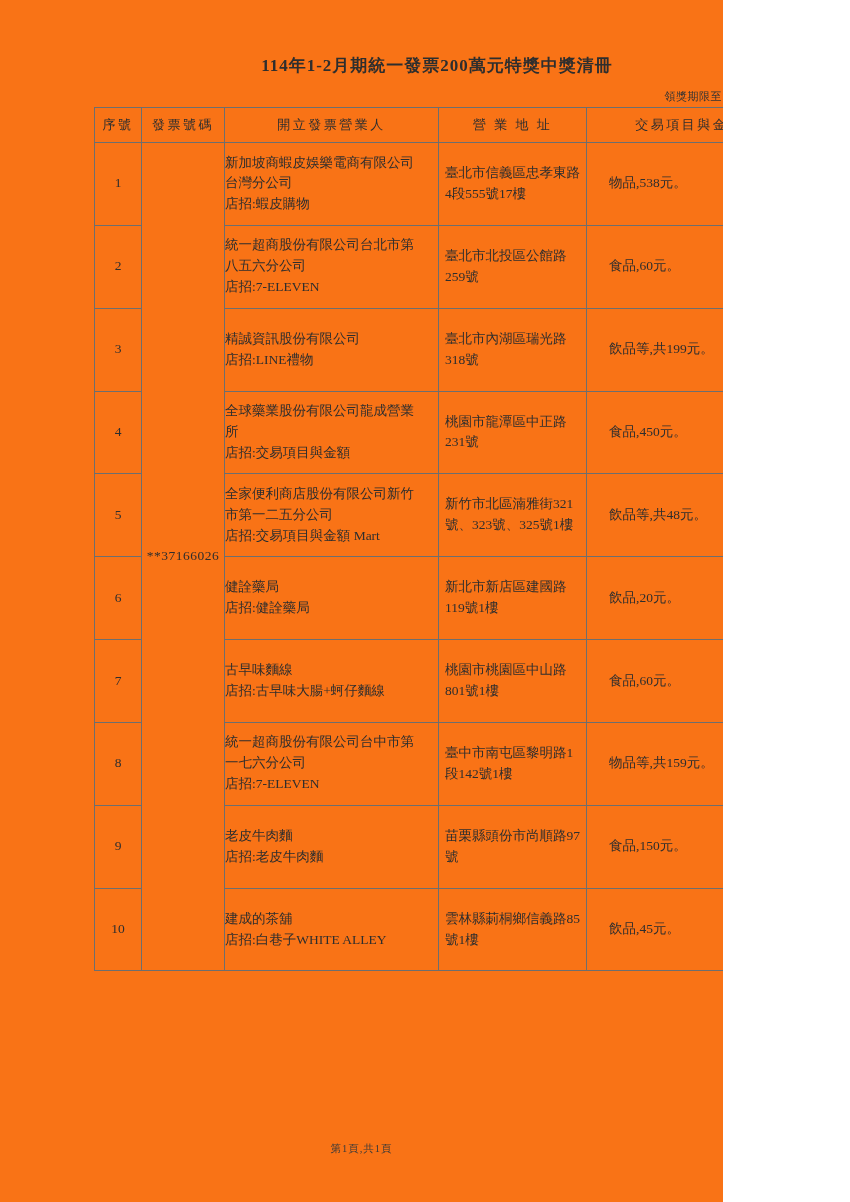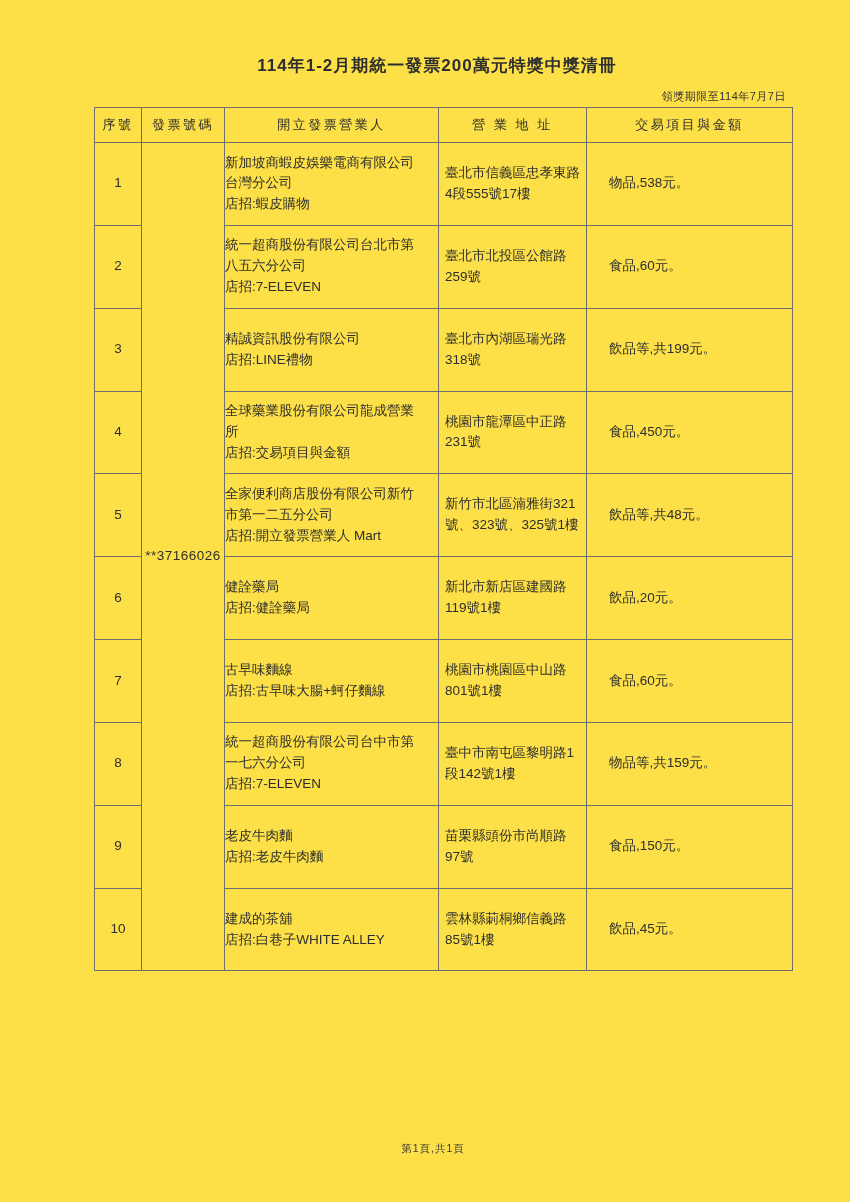--- a/index.html
+++ b/index.html
@@ -1,21 +1,21 @@
 <!DOCTYPE html>
 <html><head>
 <meta charset="utf-8">
 <style>
   html, body { margin: 0; padding: 0; }
   .page {
     position: relative;
-    width: 850px;
+    width: 723px;
     height: 1202px;
-    background: #fde047;
-    font-family: Liberation Sans, sans-serif;
+    background: #f97316;
+    font-family: Liberation Serif, serif;
     color: #2e2e2e;
     overflow: hidden;
   }
   .content { padding-top: 54px; margin-left: 88px; width: 698px; }
   .title {
     font-size: 17px;
     font-weight: bold;
     text-align: center;
     letter-spacing: 1px;
     margin: 0 0 12px 0;
@@ -51,21 +51,21 @@
     line-height: 1.55;
     color: #2e2e2e;
   }
   .c-no   { text-align: center; }
   .c-inv  { text-align: center; letter-spacing: 0.5px; }
   .c-seller { padding: 3px 12px 3px 0; }
   .c-addr   { padding: 20px 6px; }
   .c-item   { padding: 3px 22px; }
   .footer {
     position: absolute;
-    left: 8px;
+    left: 0;
     bottom: 46px;
     width: 100%;
     text-align: center;
     font-size: 10.5px;
     letter-spacing: 1px;
     color: #3a3a3a;
   }
 </style>
 </head>
 <body>
@@ -129,21 +129,21 @@
             <div>全球藥業股份有限公司龍成營業所</div>
             <div>店招:交易項目與金額</div>
           </td>
           <td class="c-addr">桃園市龍潭區中正路231號</td>
           <td class="c-item">食品,450元。</td>
         </tr>
         <tr style="height:72px">
           <td class="c-no">5</td>
           <td class="c-seller">
             <div>全家便利商店股份有限公司新竹市第一二五分公司</div>
-            <div>店招:開立發票營業人 Mart</div>
+            <div>店招:交易項目與金額 Mart</div>
           </td>
           <td class="c-addr">新竹市北區湳雅街321號、323號、325號1樓</td>
           <td class="c-item">飲品等,共48元。</td>
         </tr>
         <tr style="height:59px">
           <td class="c-no">6</td>
           <td class="c-seller">
             <div>健詮藥局</div>
             <div>店招:健詮藥局</div>
           </td>

